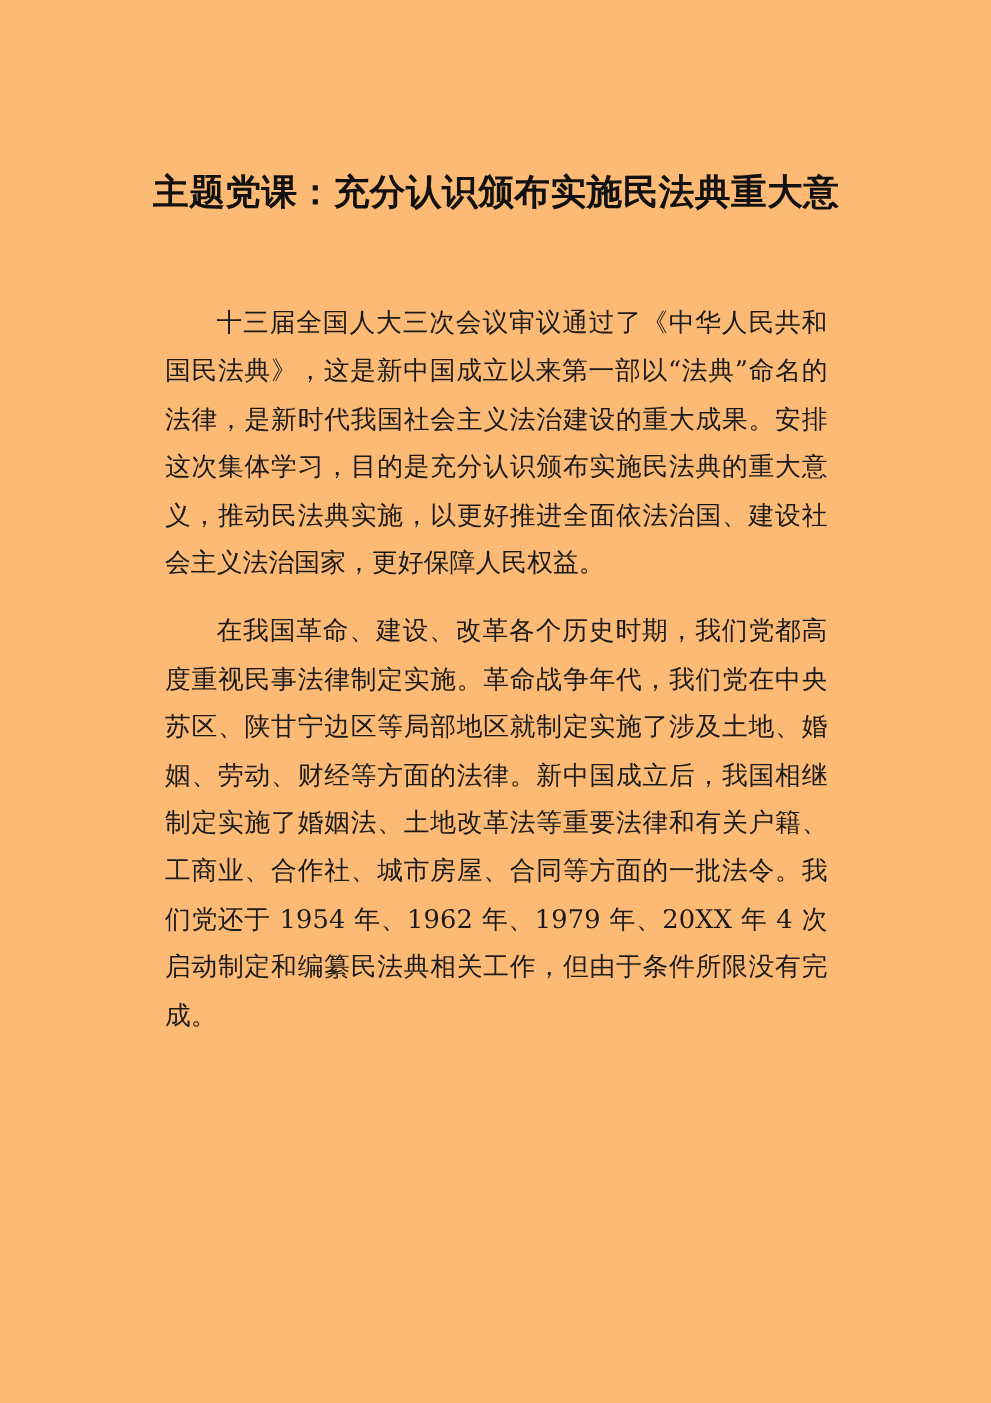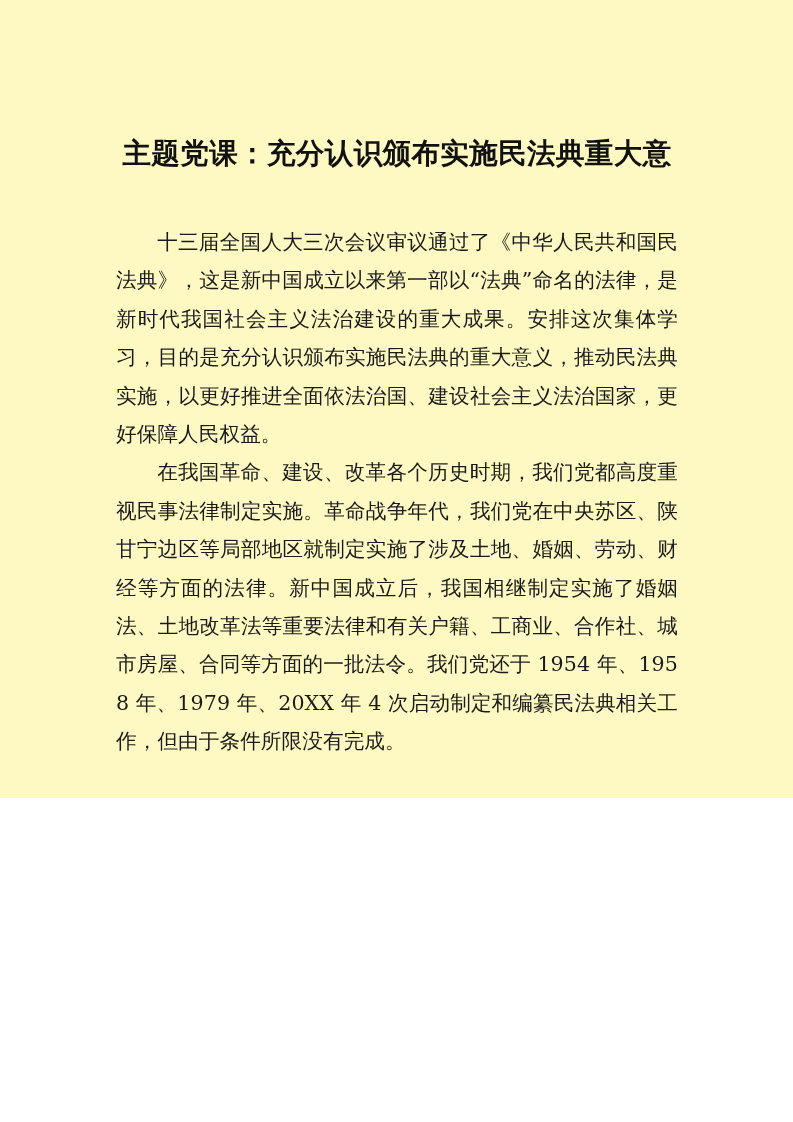--- a/index.html
+++ b/index.html
@@ -12,23 +12,23 @@
     height: 1122px;
     overflow: hidden;
     font-family: "Liberation Serif", "DejaVu Serif", serif;
     color: #000000;
     -webkit-font-smoothing: antialiased;
   }
 
   .page {
     position: relative;
     width: 793px;
-    height: 798px;
+    height: 1122px;
     box-sizing: border-box;
-    background: #fef9c3;
+    background: #fdba74;
   }
 
   .content {
     position: absolute;
     left: 116px;
     top: 128px;
     width: 562px;
   }
 
   
@@ -54,39 +54,39 @@
     font-family: "DejaVu Serif", "Liberation Serif", serif;
     font-size: 20.6px;
     line-height: 38.4px;
     text-align: justify;
     text-justify: inter-character;
     color: #1a1a1a;
     letter-spacing: 0.1px;
   }
 
   .body-text p {
-    margin: 0;
+    margin: 16px;
     padding: 0;
     text-indent: 2em;
     word-break: break-all;
   }
 </style>
 </head>
 <body>
 
 <div class="page">
 
   <div class="content">
 
     <h1 class="doc-title">
       <span>主题党课：充分认识颁布实施民法典重大意</span><br>
     </h1>
 
     <div class="title-spacer"></div>
 
     <div class="body-text">
       <p>十三届全国人大三次会议审议通过了《中华人民共和国民法典》，这是新中国成立以来第一部以“法典”命名的法律，是新时代我国社会主义法治建设的重大成果。安排这次集体学习，目的是充分认识颁布实施民法典的重大意义，推动民法典实施，以更好推进全面依法治国、建设社会主义法治国家，更好保障人民权益。</p>
-      <p>在我国革命、建设、改革各个历史时期，我们党都高度重视民事法律制定实施。革命战争年代，我们党在中央苏区、陕甘宁边区等局部地区就制定实施了涉及土地、婚姻、劳动、财经等方面的法律。新中国成立后，我国相继制定实施了婚姻法、土地改革法等重要法律和有关户籍、工商业、合作社、城市房屋、合同等方面的一批法令。我们党还于 1954 年、1958 年、1979 年、20XX 年 4 次启动制定和编纂民法典相关工作，但由于条件所限没有完成。</p>
+      <p>在我国革命、建设、改革各个历史时期，我们党都高度重视民事法律制定实施。革命战争年代，我们党在中央苏区、陕甘宁边区等局部地区就制定实施了涉及土地、婚姻、劳动、财经等方面的法律。新中国成立后，我国相继制定实施了婚姻法、土地改革法等重要法律和有关户籍、工商业、合作社、城市房屋、合同等方面的一批法令。我们党还于 1954 年、1962 年、1979 年、20XX 年 4 次启动制定和编纂民法典相关工作，但由于条件所限没有完成。</p>
     </div>
 
   </div>
 
 </div>
 
 </body></html>

